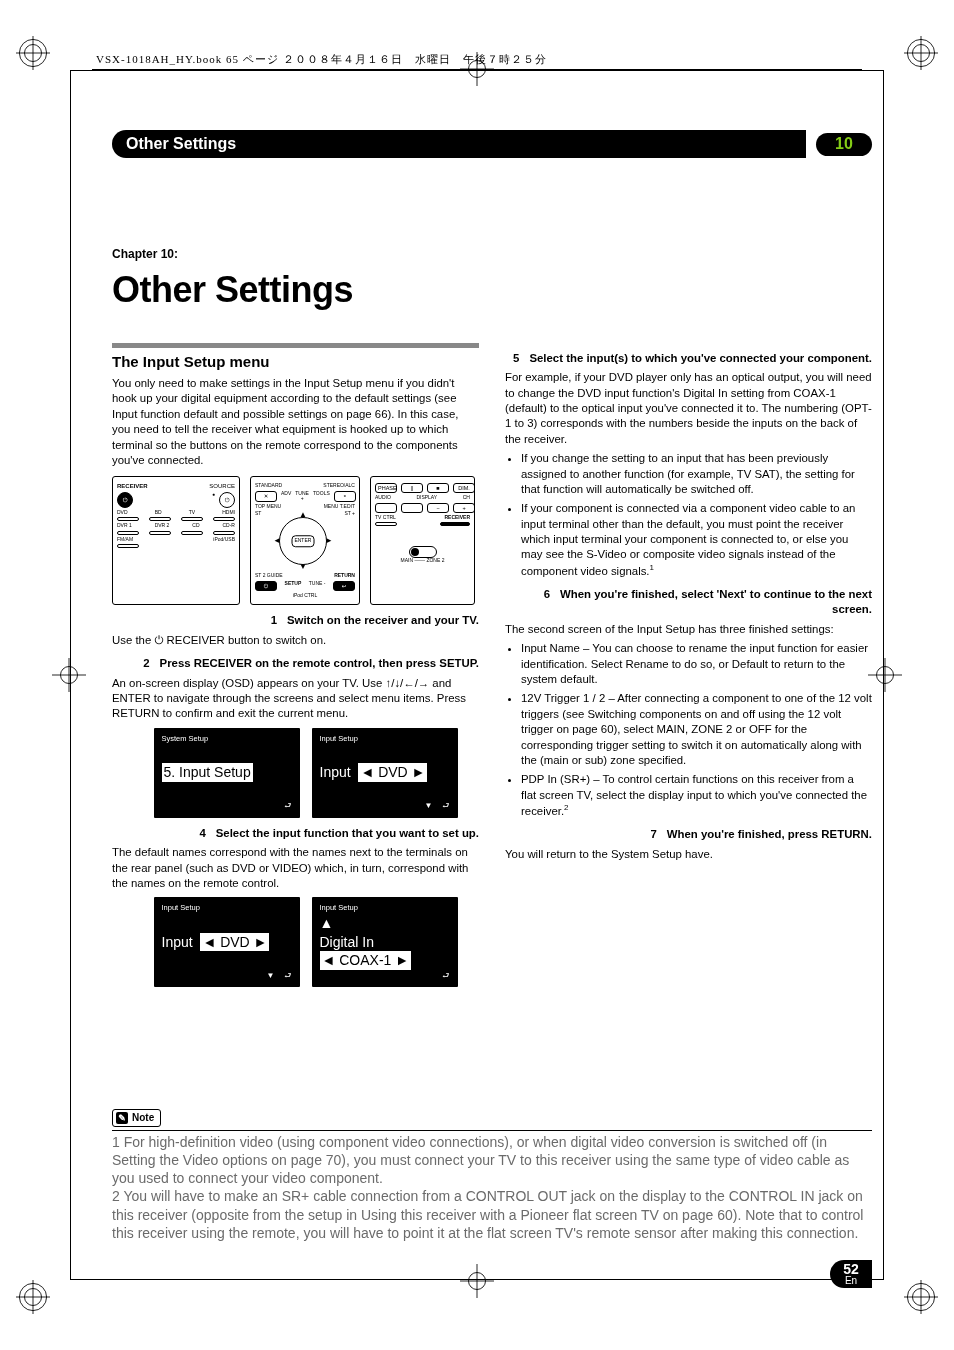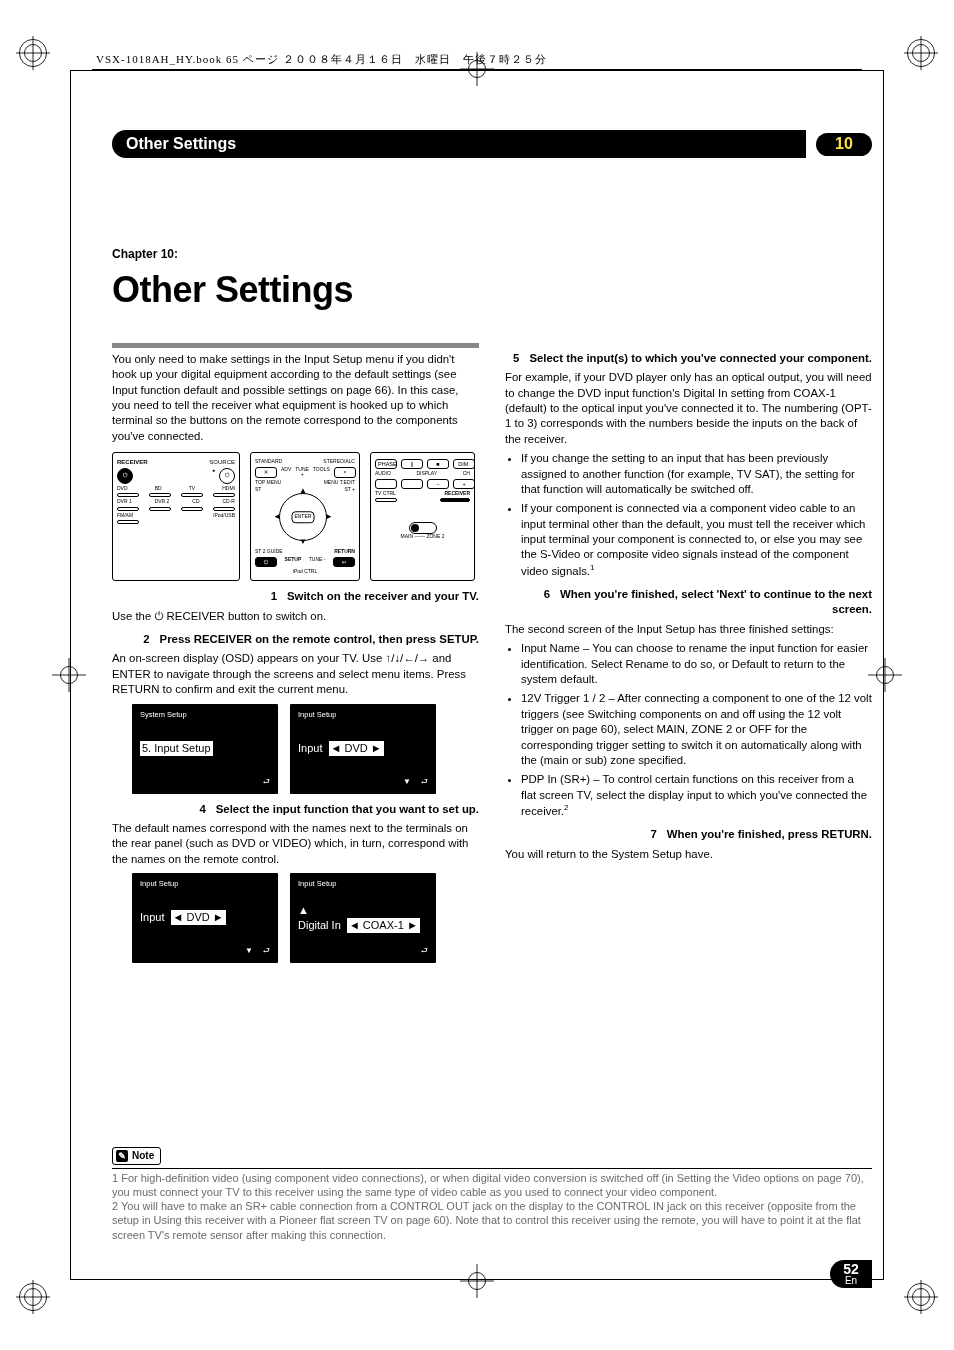--- a/index.html
+++ b/index.html
@@ -80,21 +80,21 @@
     display: flex;
     align-items: center;
     padding-left: 14px;
     font-weight: bold;
     font-size: 16px;
   }
   .blackbar-gap { width: 10px; }
   .blackbar-right {
     width: 56px;
     background: #000;
-    color: #fde047;
+    color: #84cc16;
     border-radius: 14px;
     height: 23px;
     display: flex;
     align-items: center;
     justify-content: center;
     font-weight: bold;
     font-size: 16px;
   }
   .chapter-label { margin-top: 88px; font-weight: bold; font-size: 12px; }
   .chapter-title { font-weight: 800; font-size: 36px; margin-top: 4px; margin-bottom: 28px; letter-spacing: -0.5px; }
@@ -136,45 +136,45 @@
   .dpad {
     position:relative; width:56px; height:56px; margin:2px auto;
   }
   .dpad .ring { position:absolute; inset:4px; border:1px solid #000; border-radius:50%; }
   .dpad .center { position:absolute; top:50%; left:50%; transform:translate(-50%,-50%); border:1px solid #000; border-radius:4px; padding:2px 2px; font-size:5px; }
   .dpad .arm { position:absolute; font-size:8px; }
   .dpad .up{top:-2px; left:50%; transform:translateX(-50%);} 
   .dpad .dn{bottom:-2px; left:50%; transform:translateX(-50%);} 
   .dpad .lf{left:-2px; top:50%; transform:translateY(-50%);} 
   .dpad .rt{right:-2px; top:50%; transform:translateY(-50%);} 
-  .screenrow { display:flex; gap:12px; margin:6px 0 6px 20px; }
+  .screenrow { display:flex; gap:12px; margin:6px 0 6px 20px;justify-content:center; }
   .screen {
     width: 130px; height: 78px; background:#000; color:#fff; font-size:7.5px;
     display:flex; flex-direction:column; justify-content:space-between; padding:6px 8px;
     border-radius:1px;
   }
-  .screen .mid { font-size:11px; }
+  .screen .mid { font-size:14px; }
   .screen .mid .invline { background:#fff; color:#000; padding:0 2px; display:inline-block; }
   .screen .foot { display:flex; justify-content:flex-end; gap:10px; font-size:8px; }
   .screen .foot span::before { content:"";}
   .bullets { margin: 4px 0 4px 0; padding-left: 16px; }
   .bullets li { margin-bottom: 4px; }
   .notebox {
     position:absolute;
     left:112px; right:82px;
     bottom: 108px;
   }
   .note-hd {
     display:inline-flex; align-items:center; gap:4px;
     border:1px solid #000; border-radius:3px;
     padding:1px 6px 1px 3px; font-size:10px; font-weight:bold;
   }
   .note-hd .noteicon { width:12px; height:12px; background:#000; color:#fff; border-radius:2px; display:flex; align-items:center; justify-content:center; font-size:9px; }
   .noterule { height:0; border-top:0.6px solid #000; margin:3px 0 2px 0; }
-  .notetext { font-size:11px; color:#6b6b6b; line-height:1.3; }
+  .notetext { font-size:14px; color:#6b6b6b; line-height:1.3; }
   .page-badge {
     position:absolute;
     right: 82px;
     bottom: 62px;
     width: 42px; height:28px;
     background:#000; color:#fff;
     border-top-left-radius:14px;
     border-bottom-left-radius:14px;
     display:flex; flex-direction:column; align-items:center; justify-content:center;
   }
@@ -273,20 +273,21 @@
       <div class="blackbar-right">10</div>
     </div>
 
     <div class="chapter-label">Chapter 10:</div>
     <div class="chapter-title">Other Settings</div>
 
     <div class="cols">
 
       <div class="col">
         <div class="accentbar"></div>
+        <h2 class="section-title">The Input Setup menu</h2>
         <p>You only need to make settings in the Input Setup menu if you didn't hook up your digital equipment according to the default settings (see Input function default and possible settings on page 66). In this case, you need to tell the receiver what equipment is hooked up to which terminal so the buttons on the remote correspond to the components you've connected.</p>
 
         <div class="remote-area">
           <div class="remote-panel col-left">
             <div class="row">
                 <b>RECEIVER</b>
                 <span></span>
                 <span>SOURCE</span>
               </div>
             <div class="row">
@@ -458,21 +459,21 @@
               </div>
           </div>
         </div>
       </div>
 
       <div class="col">
         <p class="step-head"><span class="step-num">5</span><span>Select the input(s) to which you've connected your component.</span></p>
         <p>For example, if your DVD player only has an optical output, you will need to change the DVD input function's Digital In setting from COAX-1 (default) to the optical input you've connected it to. The numbering (OPT-1 to 3) corresponds with the numbers beside the inputs on the back of the receiver.</p>
         <ul class="bullets">
           <li>If you change the setting to an input that has been previously assigned to another function (for example, TV SAT), the setting for that function will automatically be switched off.</li>
-          <li><span>If your component is connected via a component video cable to an input terminal other than the default, you must tell the receiver which input terminal your component is connected to, or else you may see the S-Video or composite video signals instead of the component video signals.</span><sup>1</sup></li>
+          <li><span>If your component is connected via a component video cable to an input terminal other than the default, you must point the receiver which input terminal your component is connected to, or else you may see the S-Video or composite video signals instead of the component video signals.</span><sup>1</sup></li>
         </ul>
 
         <p class="step-head"><span class="step-num">6</span><span>When you're finished, select 'Next' to continue to the next screen.</span></p>
         <p>The second screen of the Input Setup has three finished settings:</p>
         <ul class="bullets">
           <li>Input Name – You can choose to rename the input function for easier identification. Select Rename to do so, or Default to return to the system default.</li>
           <li>12V Trigger 1 / 2 – After connecting a component to one of the 12 volt triggers (see Switching components on and off using the 12 volt trigger on page 60), select MAIN, ZONE 2 or OFF for the corresponding trigger setting to switch it on automatically along with the (main or sub) zone specified.</li>
           <li><span>PDP In (SR+) – To control certain functions on this receiver from a flat screen TV, select the display input to which you've connected the receiver.</span><sup>2</sup></li>
         </ul>
 

